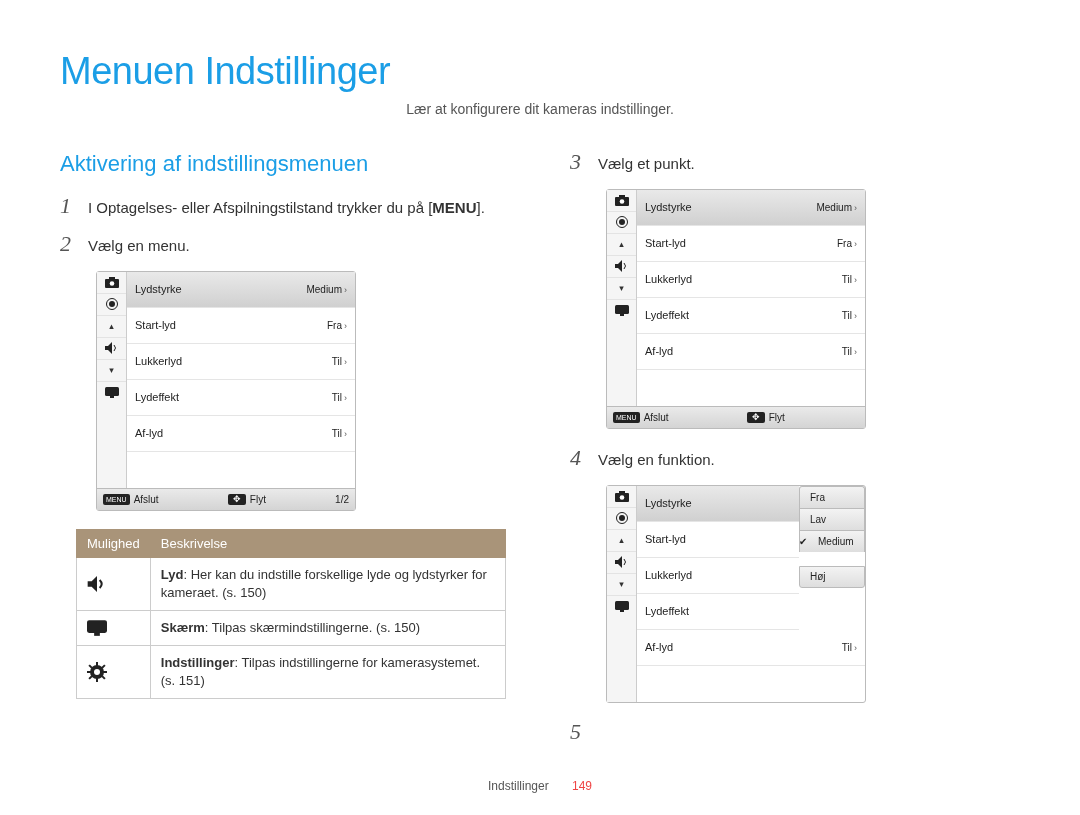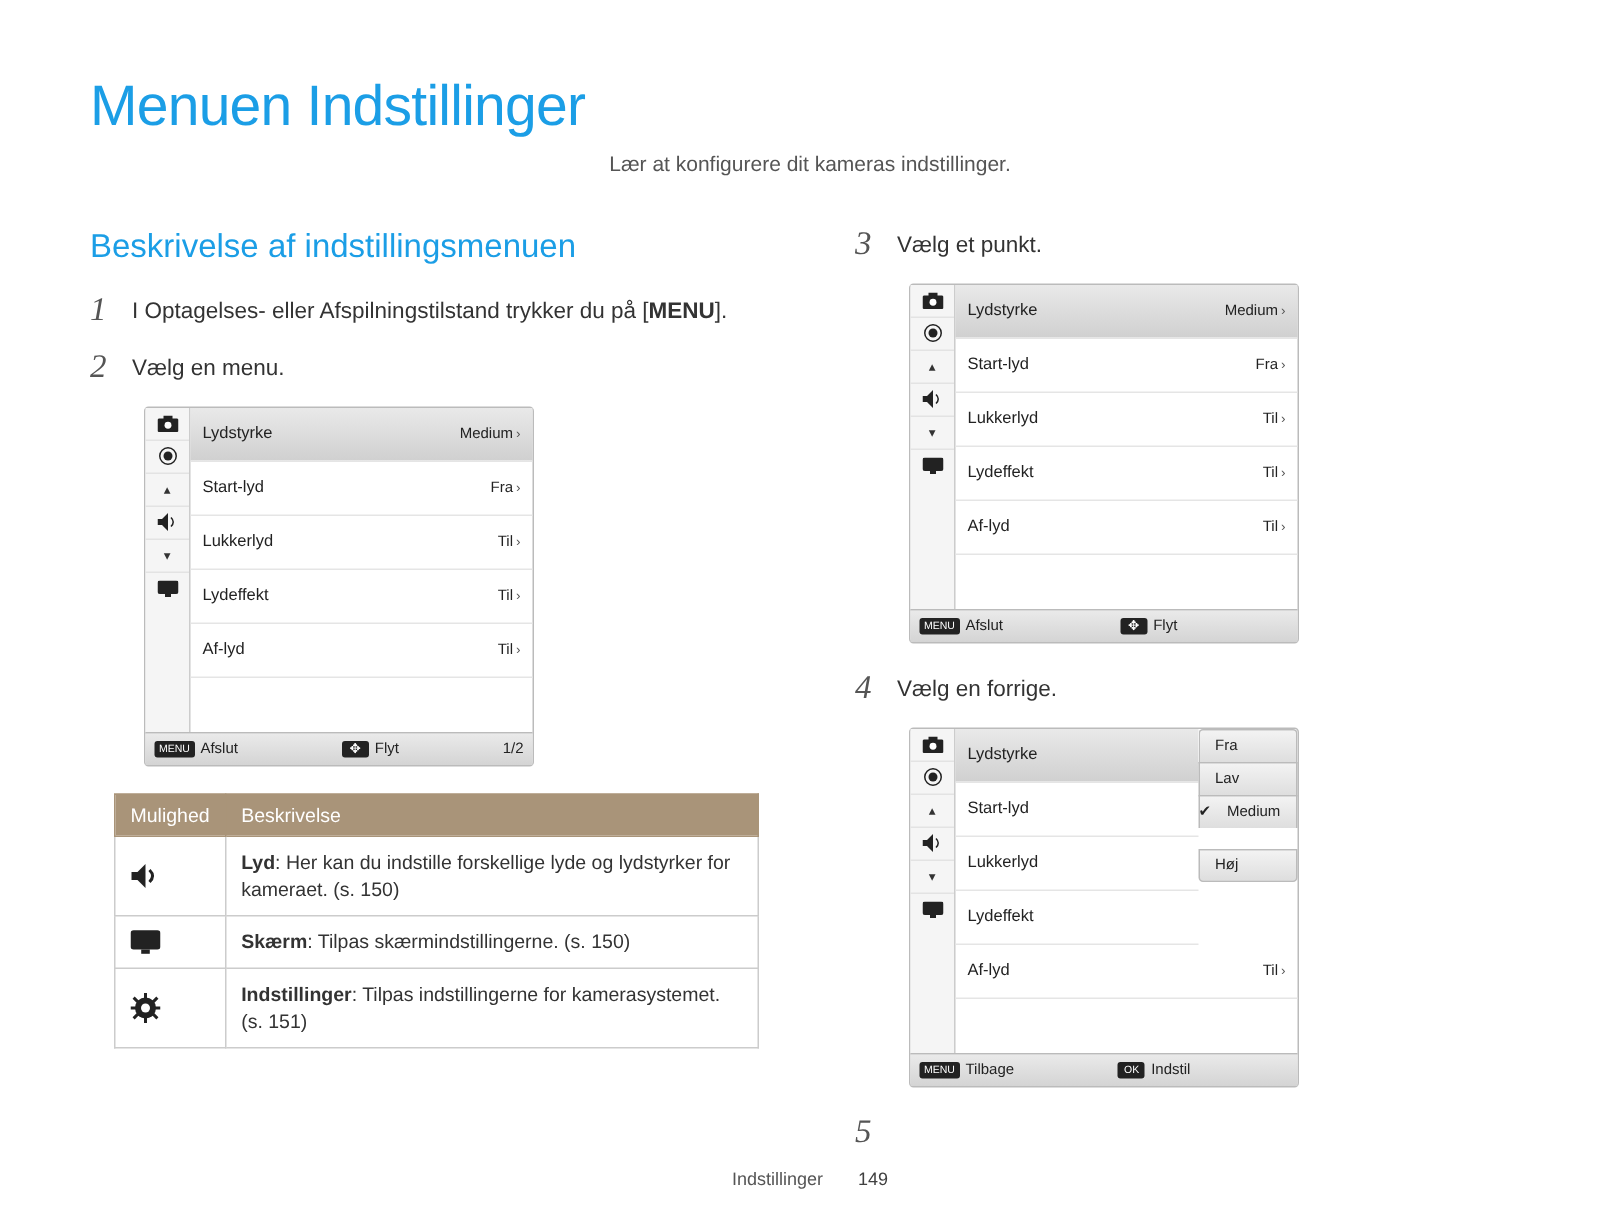--- a/index.html
+++ b/index.html
@@ -190,35 +190,35 @@
 
   .page-footer {
     position: absolute;
     bottom: 22px;
     left: 0;
     width: 100%;
     text-align: center;
     font-size: 12px;
     color: #555;
   }
-  .page-footer .num { color: #404040; margin-left: 20px;}
+  .page-footer .num { color: #ef4444; margin-left: 20px;}
 
   
   svg { display: block; }
 </style>
 </head>
 <body>
 
 <h1 class="page-title">Menuen Indstillinger</h1>
 <p class="page-subtitle">Lær at konfigurere dit kameras indstillinger.</p>
 
 <div class="columns">
 
   <div class="col">
-    <h2 class="section-title">Beskrivelse af indstillingsmenuen</h2>
+    <h2 class="section-title">Aktivering af indstillingsmenuen</h2>
 
     <div class="step">
       <span class="step-num">1</span>
       <span class="step-text">
         <span>I Optagelses- eller Afspilningstilstand trykker du på [</span><span class="menu-badge">MENU</span><span>].</span>
       </span>
     </div>
 
     <div class="step">
       <span class="step-num">2</span>
@@ -407,21 +407,21 @@
         <span>Afslut</span>
         <span class="spacer"></span>
         <span class="btn-ic" style="font-size:9px;">✥</span>
         <span>Flyt</span>
         <span class="spacer"></span>
       </div>
     </div>
 
     <div class="step" style="margin-top:10px;">
       <span class="step-num">4</span>
-      <span class="step-text">Vælg en forrige.</span>
+      <span class="step-text">Vælg en funktion.</span>
     </div>
 
     <div class="cam-widget">
       <div class="cam-body">
         <div class="cam-sidebar">
           <span class="cam-side-ic">
               <svg width="14" height="11" viewBox="0 0 14 11">
                 <rect x="0" y="2" width="14" height="9" rx="1" fill="#222"></rect>
                 <rect x="4" y="0" width="6" height="3" fill="#222"></rect>
                 <circle cx="7" cy="6.5" r="2.3" fill="#fff"></circle>
@@ -480,28 +480,20 @@
                 </div>
             </div>
           </div>
           <div class="cam-row">
             <span class="cam-row-label">Af-lyd</span>
             <span class="cam-row-val"><span>Til</span><span class="chev">›</span></span>
           </div>
           <div class="cam-row" style="border-bottom:none;"></div>
         </div>
       </div>
-      <div class="cam-footer">
-        <span class="btn-ic">MENU</span>
-        <span>Tilbage</span>
-        <span class="spacer"></span>
-        <span class="btn-ic">OK</span>
-        <span>Indstil</span>
-        <span class="spacer"></span>
-      </div>
     </div>
 
     <div class="step" style="margin-top:12px;">
       <span class="step-num">5</span>
     </div>
 
   </div>
 </div>
 
 <div class="page-footer">

